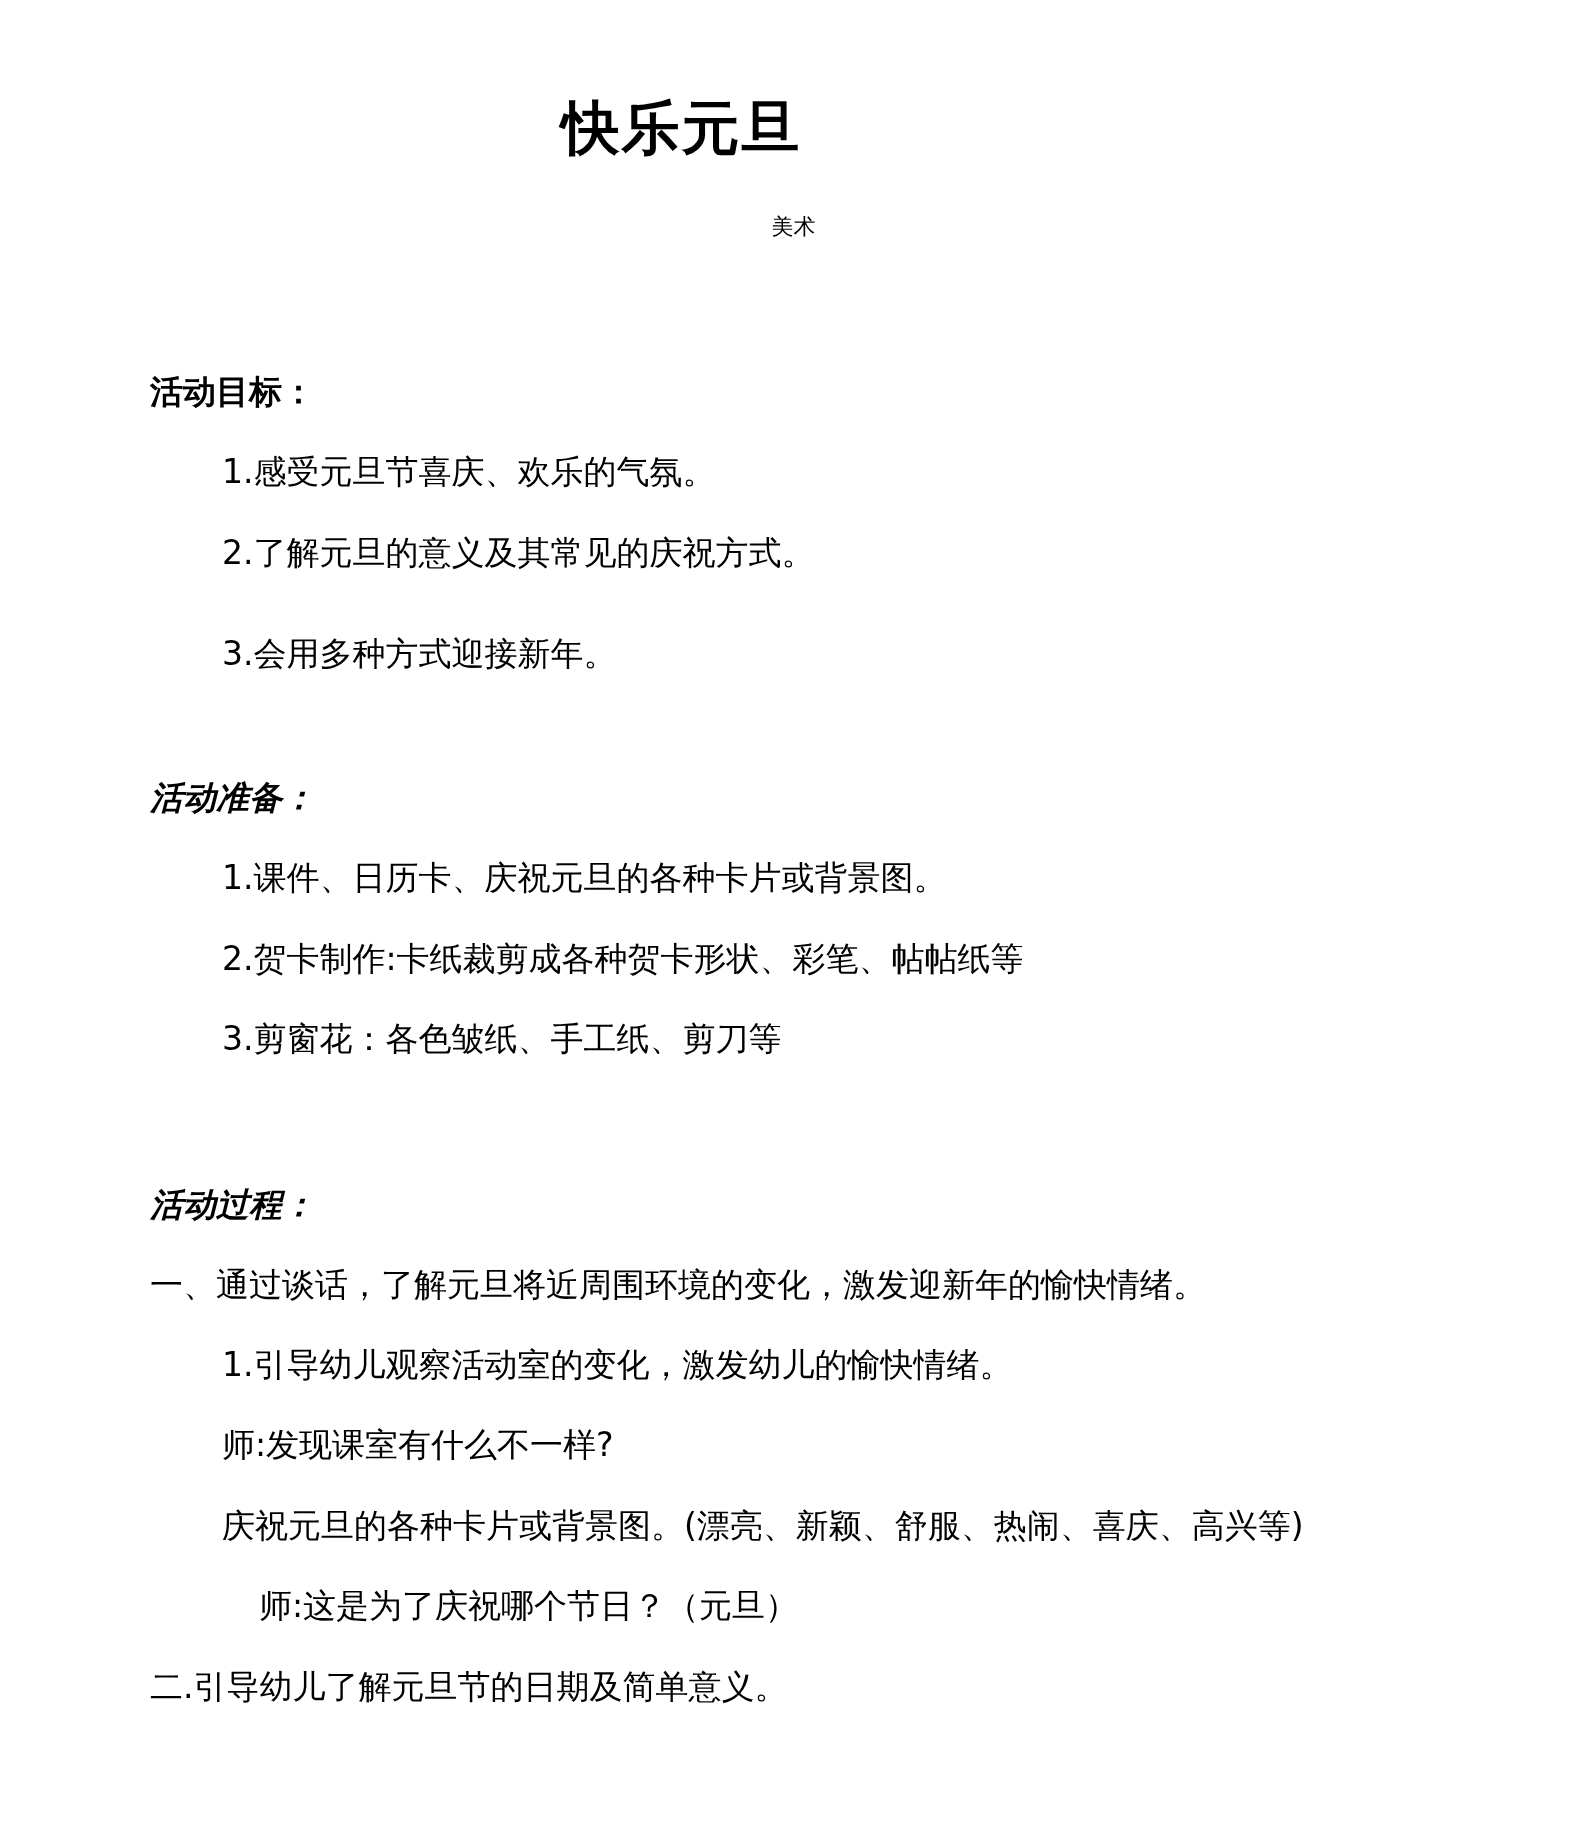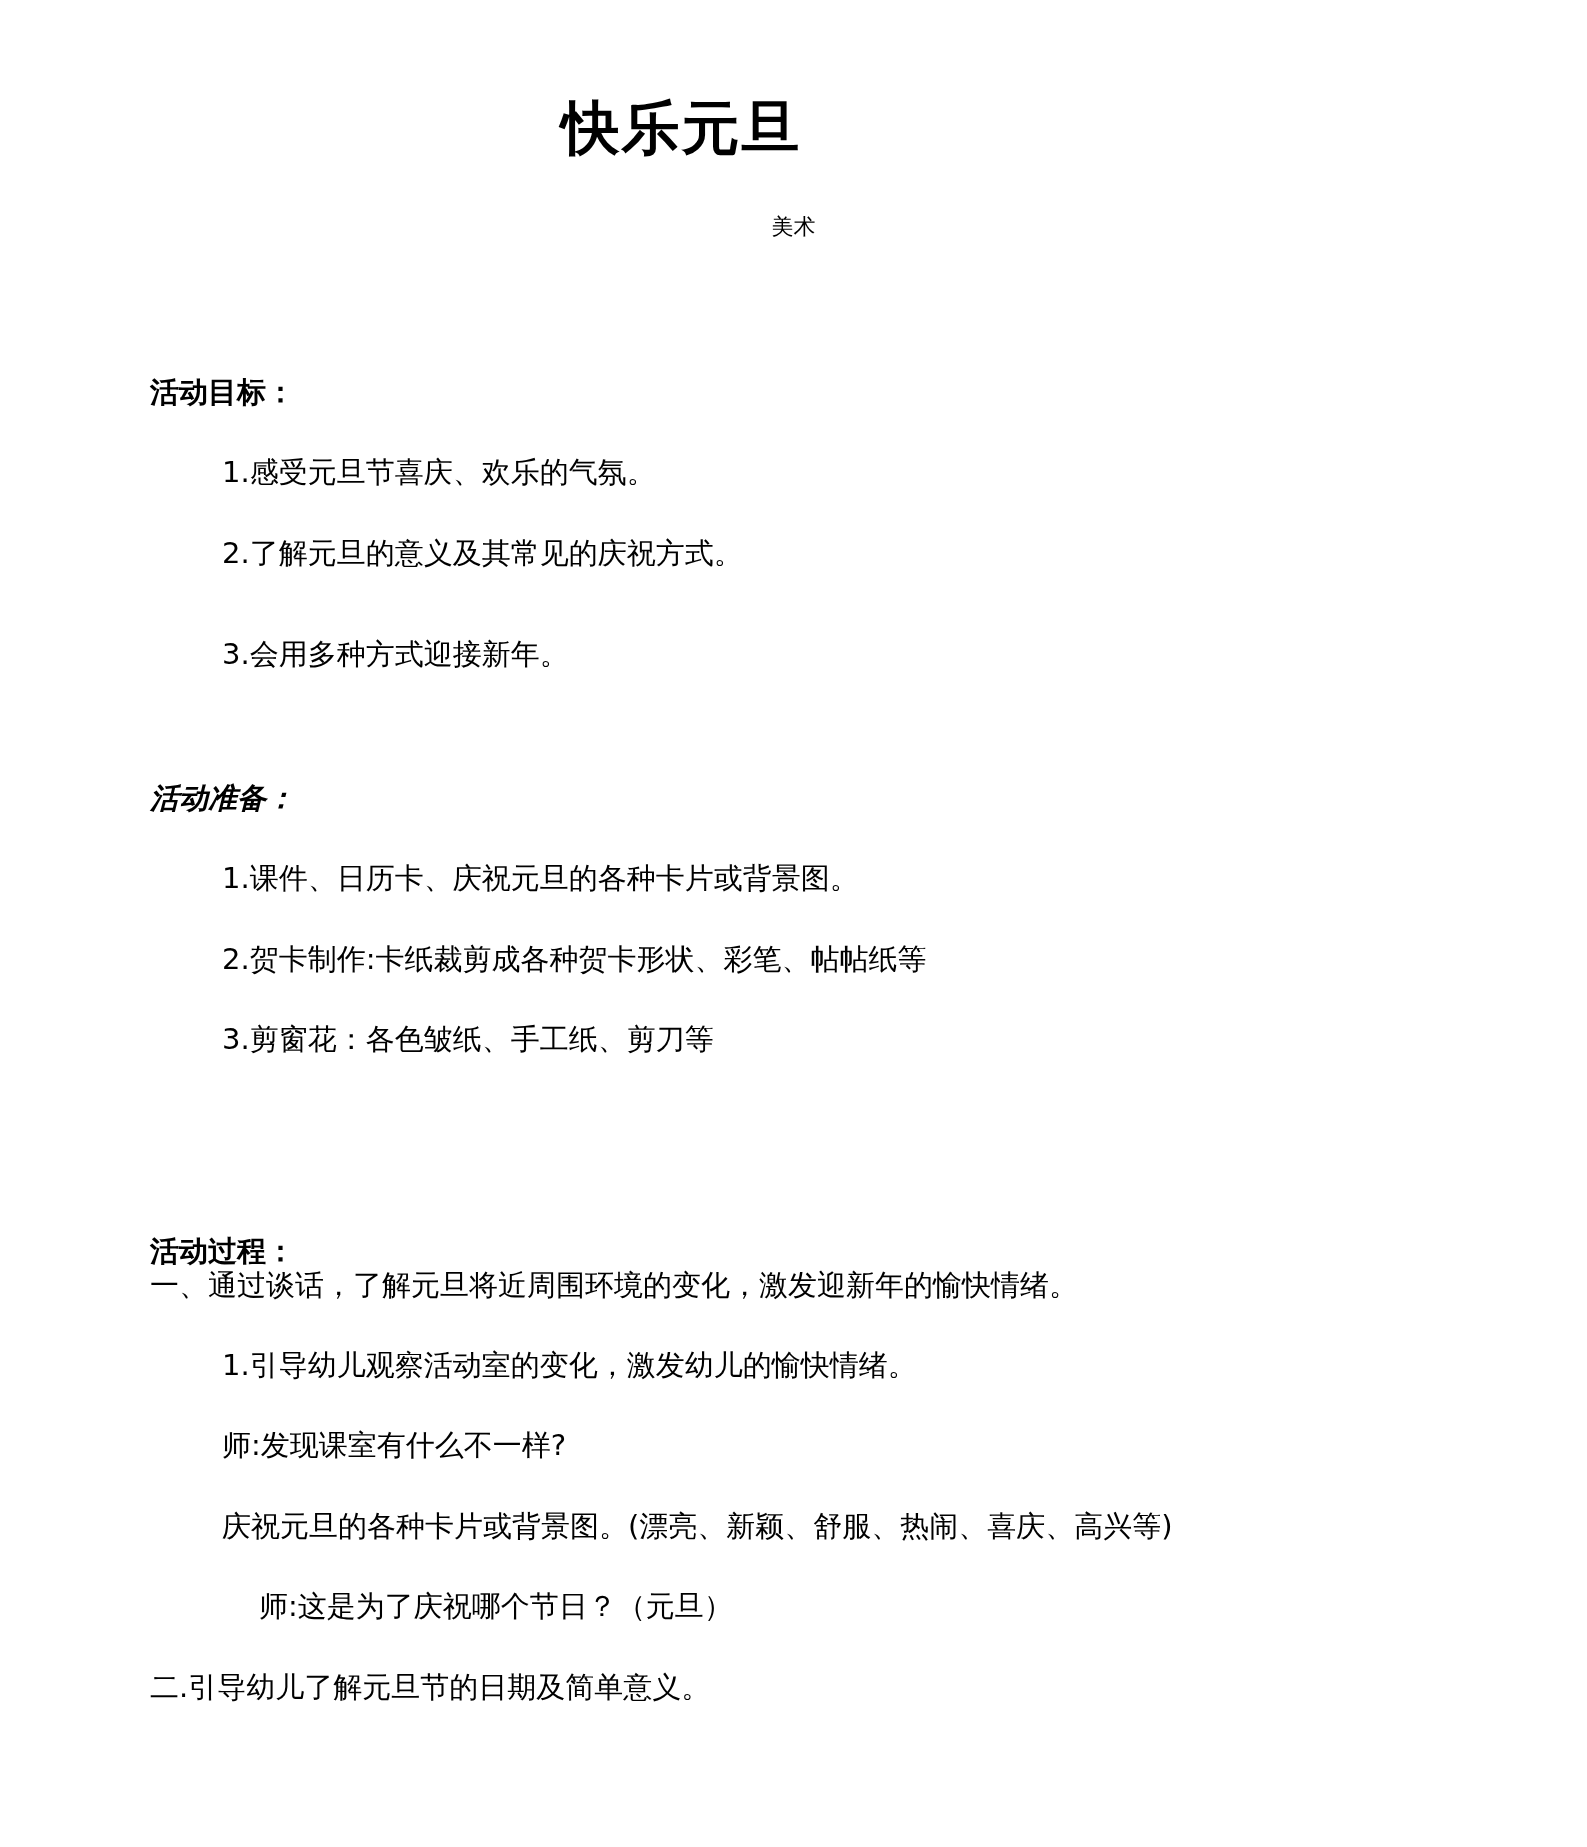--- a/index.html
+++ b/index.html
@@ -31,21 +31,21 @@
       top: 205px;
       left: 0;
       width: 1587px;
       text-align: center;
       font-size: 22px;
       line-height: 44px;
     }
     .line {
       position: absolute;
       left: 150px;
-      font-size: 29px;
+      font-size: 33px;
       line-height: 44px;
       white-space: nowrap;
     }
     .heading {
       font-weight: bold;
     }
     .indent {
       left: 222px;
     }
   </style>
@@ -64,21 +64,21 @@
   </div>
 
   <div>
     <div class="line heading" style="top:776px;font-style:italic;">活动准备：</div>
     <div class="line indent" style="top:856px;">1.课件、日历卡、庆祝元旦的各种卡片或背景图。</div>
     <div class="line indent" style="top:937px;">2.贺卡制作:卡纸裁剪成各种贺卡形状、彩笔、帖帖纸等</div>
     <div class="line indent" style="top:1017px;">3.剪窗花：各色皱纸、手工纸、剪刀等</div>
   </div>
 
   <div>
-    <div class="line heading" style="top:1229px;">活动过程：</div>
+    <div class="line heading" style="top:1183px;font-style:italic;">活动过程：</div>
     <div class="line" style="top:1263px;">一、通过谈话，了解元旦将近周围环境的变化，激发迎新年的愉快情绪。</div>
     <div class="line indent" style="top:1343px;">1.引导幼儿观察活动室的变化，激发幼儿的愉快情绪。</div>
     <div class="line indent" style="top:1423px;">师:发现课室有什么不一样?</div>
     <div class="line indent" style="top:1504px;">庆祝元旦的各种卡片或背景图。(漂亮、新颖、舒服、热闹、喜庆、高兴等)</div>
     <div class="line indent" style="top:1584px;margin-left:37px;">师:这是为了庆祝哪个节日？（元旦）</div>
     <div class="line" style="top:1665px;">二.引导幼儿了解元旦节的日期及简单意义。</div>
   </div>
 </div>
 
 </body></html>

